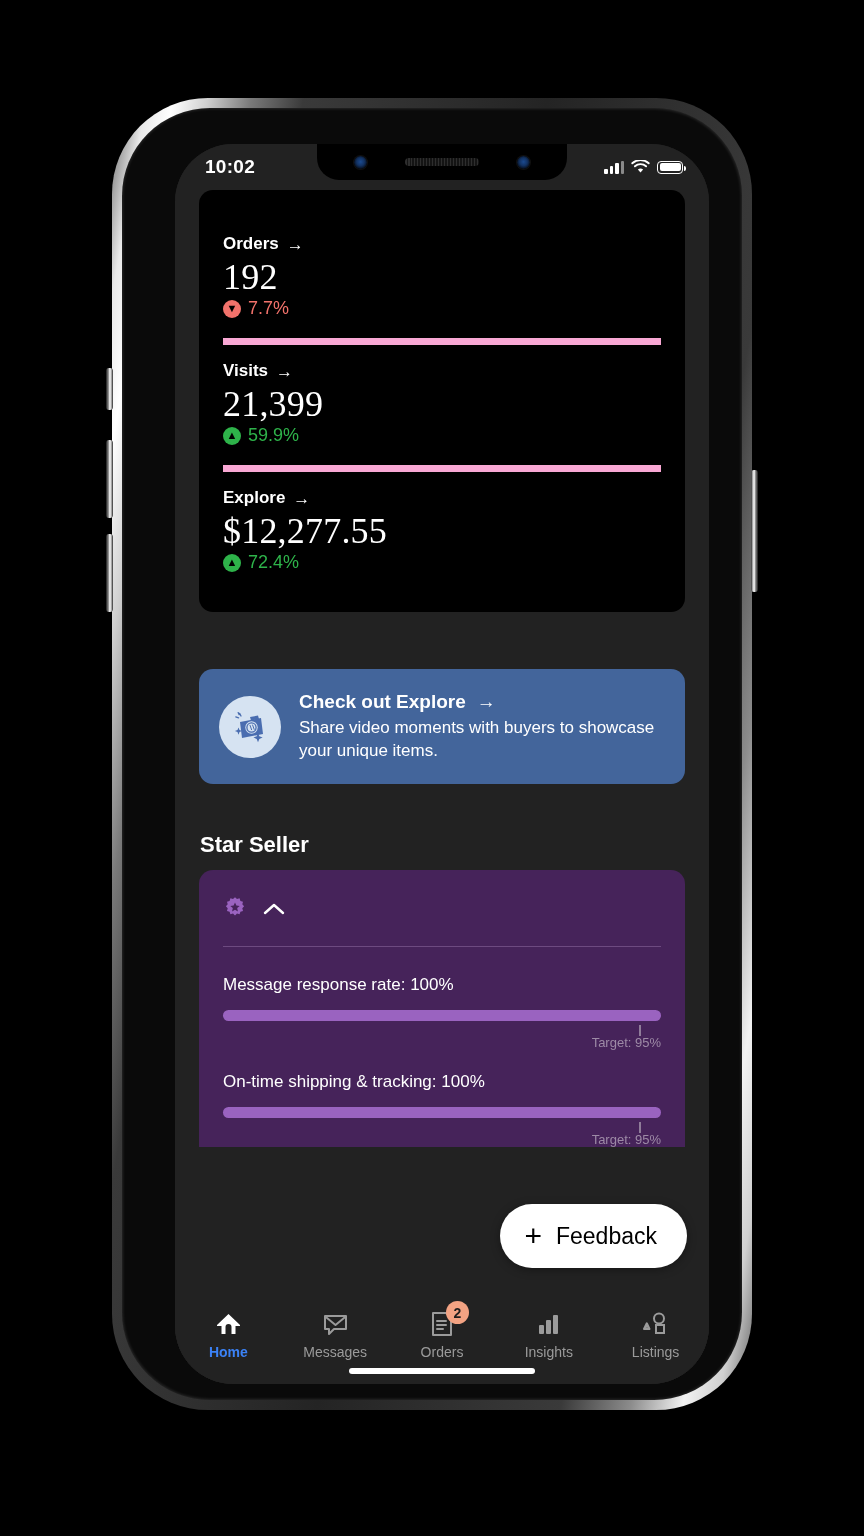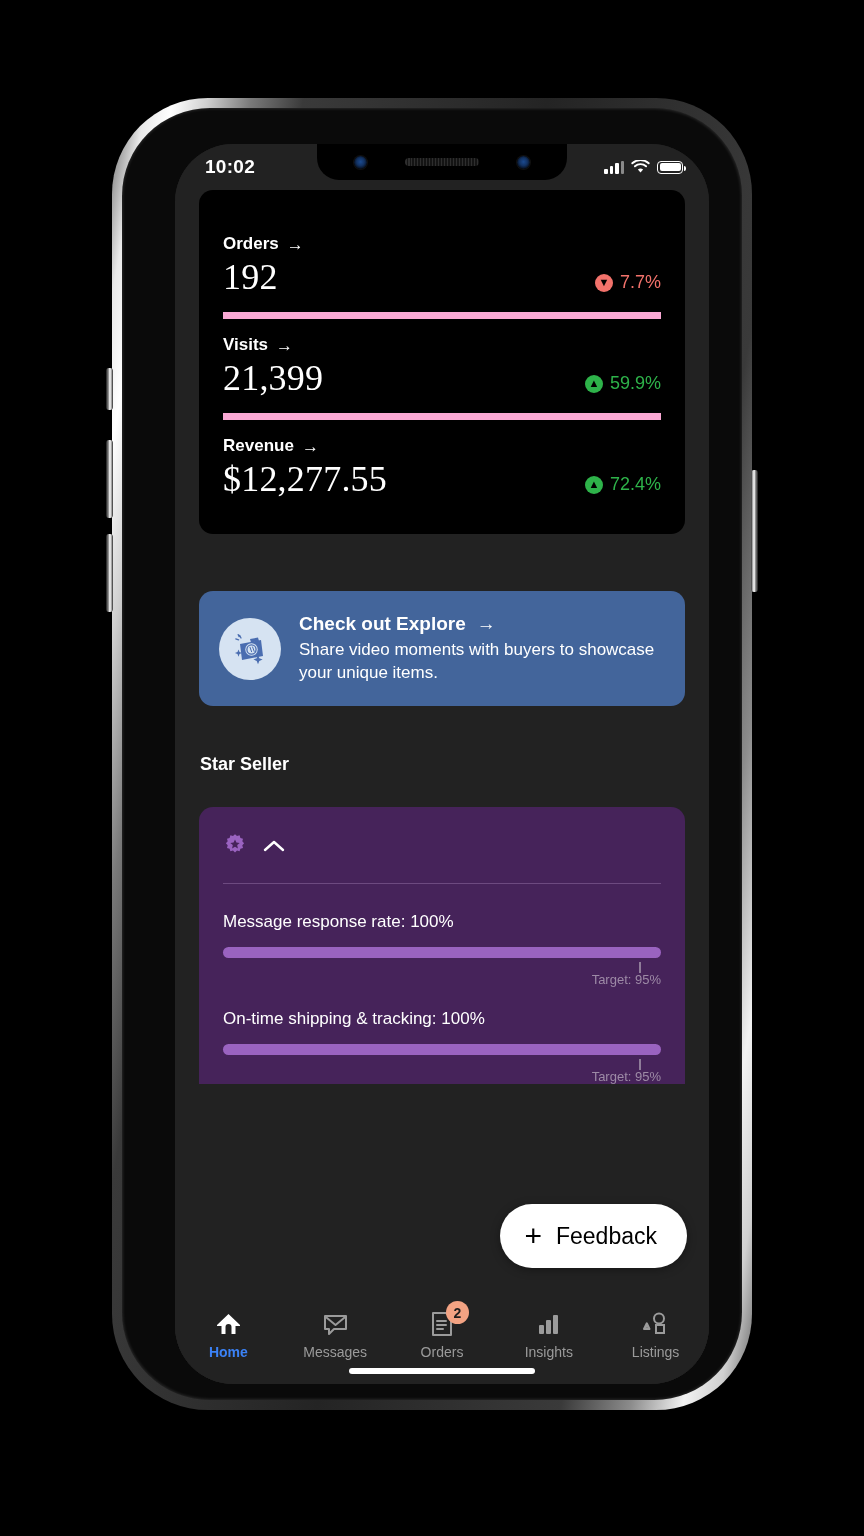--- a/index.html
+++ b/index.html
@@ -117,21 +117,21 @@
     margin: 0 1px;
     padding: 34px 24px 20px;
   }
   .stat-row { padding: 10px 0 14px; }
   .stat-row + .stat-row { border-top: 7px solid #f9a8d4; padding-top: 16px; }
   .stat-label {
     color: #fff; font-size: 17px; font-weight: 700;
     display: flex; align-items: center; gap: 8px;
   }
   .arrow-r { font-size: 17px; line-height: 1; font-weight: 700; }
-  .stat-bottom { display: flex; align-items: flex-end; justify-content: space-between; margin-top: 2px; }
+  .stat-bottom { display: flex; align-items: flex-start; justify-content: space-between; margin-top: 2px; flex-direction: column; }
   .stat-value {
     color: #fff; font-size: 36px; font-weight: 400;
     font-family: "Liberation Serif", serif; letter-spacing: .2px;
   }
   .delta { display: flex; align-items: center; gap: 7px; font-size: 18px; padding-bottom: 5px; }
   .delta .dot {
     width: 18px; height: 18px; border-radius: 50%;
     display: flex; align-items: center; justify-content: center;
     font-size: 11px; color: #000; font-weight: 700; line-height: 1;
   }
@@ -154,22 +154,22 @@
     display: flex; align-items: center; justify-content: center;
   }
   .explore-title {
     color: #fff; font-size: 19px; font-weight: 700;
     display: flex; align-items: center; gap: 11px; margin-bottom: 4px;
   }
   .explore-sub { color: #fff; font-size: 17px; line-height: 1.33; font-weight: 400; }
 
   
   .section-title {
-    color: #fff; font-size: 18px; font-weight: 700;
-    margin: 48px 0 32px 2px;
+    color: #fff; font-size: 22px; font-weight: 700;
+    margin: 48px 0 12px 2px;
   }
 
   
   .ss-card {
     margin: 0 1px;
     background: #46235A;
     border-radius: 14px 14px 0 0;
     padding: 26px 24px 0;
     position: relative;
   }
@@ -304,21 +304,21 @@
                     <div class="stat-value">21,399</div>
                     <div class="delta up">
                       <span class="dot">▲</span>
                       <span>59.9%</span>
                     </div>
                   </div>
                 </div>
 
                 <div class="stat-row">
                   <div class="stat-label">
-                    <span>Revenue</span>
+                    <span>Explore</span>
                     <span class="arrow-r">→</span>
                   </div>
                   <div class="stat-bottom">
                     <div class="stat-value">$12,277.55</div>
                     <div class="delta up">
                       <span class="dot">▲</span>
                       <span>72.4%</span>
                     </div>
                   </div>
                 </div>

